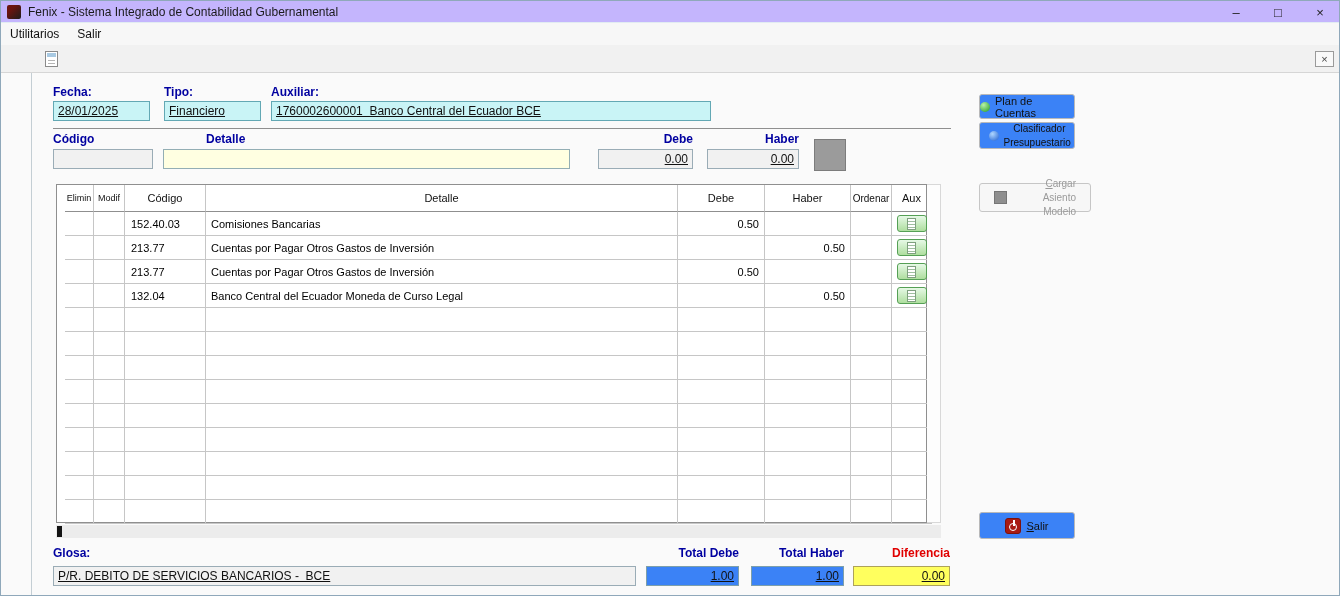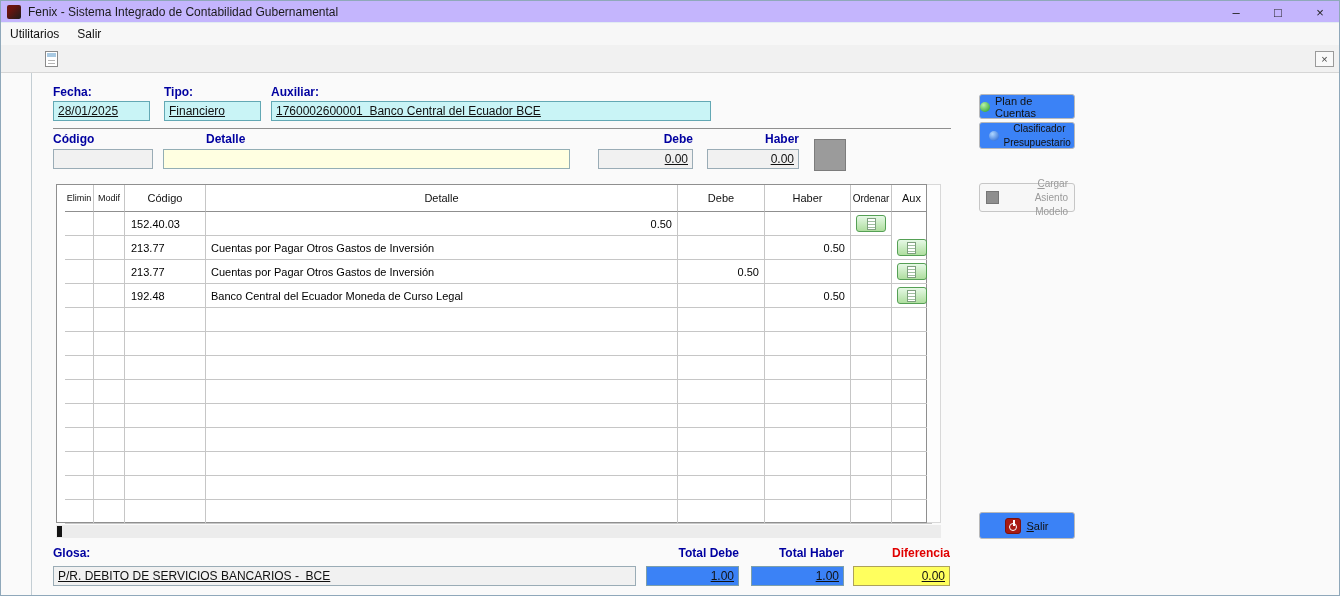--- a/index.html
+++ b/index.html
@@ -123,41 +123,42 @@
   <span class="lbl" style="left:52px; top:131px;">Código</span>
   <span class="lbl" style="left:205px; top:131px;">Detalle</span>
   <span class="lbl right" style="left:597px; top:131px; width:95px; text-align:right;">Debe</span>
   <span class="lbl right" style="left:706px; top:131px; width:92px; text-align:right;">Haber</span>
   <input class="field grayf" style="left: 52px; top: 148px; width: 100px;">
   <input class="field yellow" style="left: 162px; top: 148px; width: 407px;">
   <input class="field grayf right" style="left: 597px; top: 148px; width: 95px;" value="0.00">
   <input class="field grayf right" style="left: 706px; top: 148px; width: 92px;" value="0.00">
   <div class="gray-square"></div>
 
-  <div class="btn disabled" style="left:978px; top:182px; width:96px; height:29px;">
+  <div class="btn disabled" style="left:978px; top:182px; width:112px; height:29px;">
     <span class="gray-ico"></span>
     <span class="two-line ul-first" style="width:64px;">Cargar Asiento Modelo</span>
   </div>
 
   <div class="tbl">
     <div class="thead">
       <div class="tc c-elimin">Elimin</div>
       <div class="tc c-modif">Modif</div>
       <div class="tc c-codigo">Código</div>
       <div class="tc c-detalle">Detalle</div>
       <div class="tc c-debe">Debe</div>
       <div class="tc c-haber">Haber</div>
       <div class="tc c-ordenar">Ordenar</div>
       <div class="tc c-aux">Aux</div>
     </div>
     <div>
         <div class="trow">
           <div class="tc c-elimin"></div>
           <div class="tc c-modif"></div>
           <div class="tc c-codigo">152.40.03</div>
+          <div class="tc c-detalle">Comisiones Bancarias</div>
           <div class="tc c-debe">0.50</div>
           <div class="tc c-haber"></div>
           <div class="tc c-ordenar"></div>
           <div class="tc c-aux">
             <span class="aux-btn">
               <span class="page-ico"></span>
             </span>
           </div>
         </div>
         <div class="trow">
@@ -184,21 +185,21 @@
           <div class="tc c-ordenar"></div>
           <div class="tc c-aux">
             <span class="aux-btn">
               <span class="page-ico"></span>
             </span>
           </div>
         </div>
         <div class="trow">
           <div class="tc c-elimin"></div>
           <div class="tc c-modif"></div>
-          <div class="tc c-codigo">192.48</div>
+          <div class="tc c-codigo">132.04</div>
           <div class="tc c-detalle">Banco Central del Ecuador Moneda de Curso Legal</div>
           <div class="tc c-debe"></div>
           <div class="tc c-haber">0.50</div>
           <div class="tc c-ordenar"></div>
           <div class="tc c-aux">
             <span class="aux-btn">
               <span class="page-ico"></span>
             </span>
           </div>
         </div>

